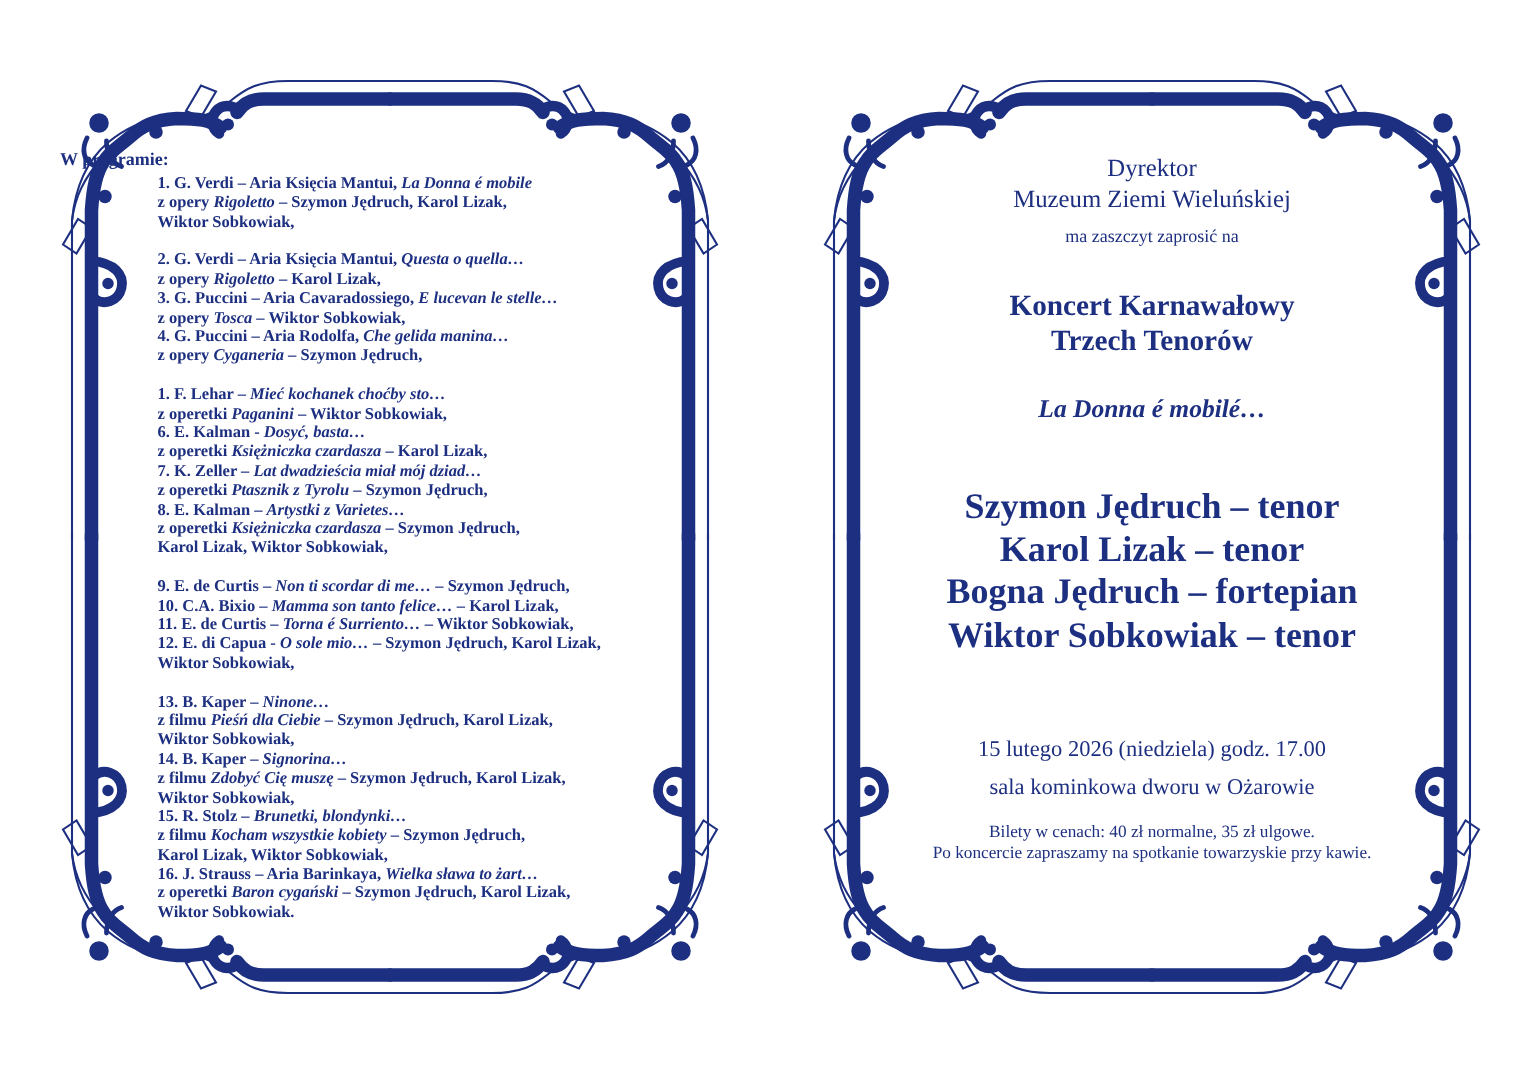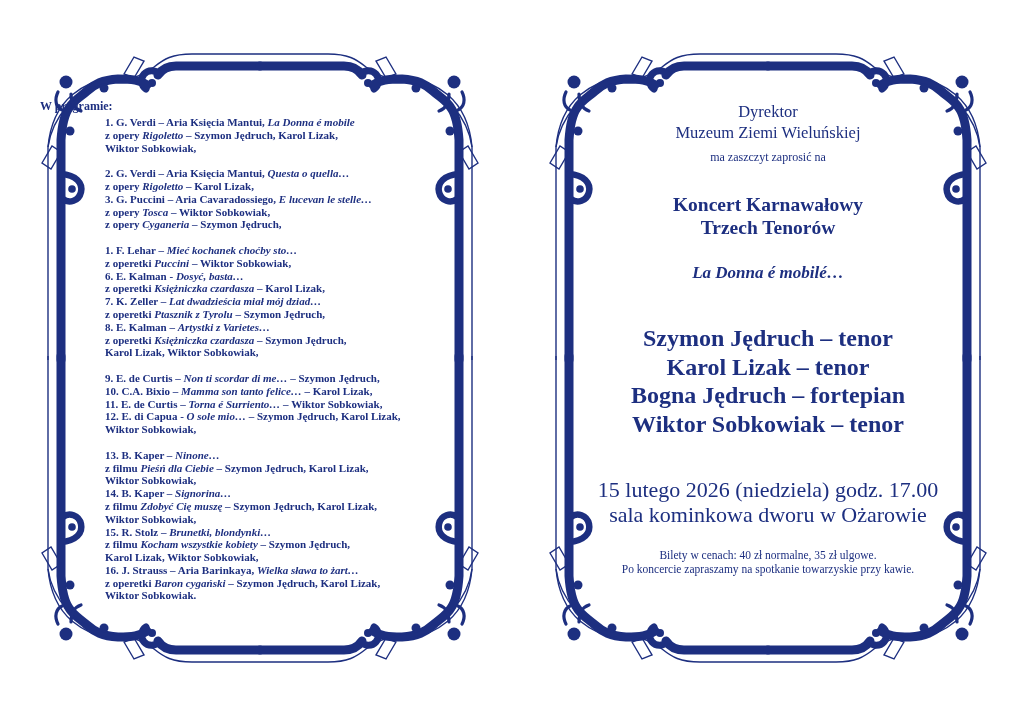--- a/index.html
+++ b/index.html
@@ -29,21 +29,21 @@
   .pline{height:12.8px;line-height:12.8px;white-space:nowrap;}
   .it{font-style:italic;}
 
   
   .ctr{position:absolute;left:0;right:0;text-align:center;white-space:nowrap;}
   .org{top:73px;font-size:16.5px;line-height:21px;text-align:center;}
   .invite{top:122px;font-size:12px;}
   .event-title{top:165px;font-size:19.5px;font-weight:bold;line-height:23px;}
   .motto{top:235px;font-size:17px;font-weight:bold;font-style:italic;}
   .performers{top:296px;font-size:24px;font-weight:bold;line-height:28.5px;}
-  .datevenue{top:449px;font-size:22px;line-height:25px;}
+  .datevenue{top:460px;font-size:15px;line-height:25px;}
   .tickets{top:520px;font-size:11.5px;line-height:14px;}
 </style>
 </head>
 <body>
 
 <svg width="0" height="0" style="position:absolute">
   <defs>
     <g id="fq">
 
       <path class="tk" d="M220 38 H136 C127 38 122 41 118 47"></path>
@@ -82,24 +82,25 @@
   <div class="prog-title">W programie:</div>
   <div class="prog">
       <div class="pline"><span>1. G. Verdi – Aria Księcia Mantui, </span><span class="it">La Donna é mobile</span></div>
       <div class="pline"><span>z opery </span><span class="it">Rigoletto</span><span> – Szymon Jędruch, Karol Lizak,</span></div>
       <div class="pline"><span>Wiktor Sobkowiak,</span></div>
       <div class="pline"></div>
       <div class="pline"><span>2. G. Verdi – Aria Księcia Mantui, </span><span class="it">Questa o quella…</span></div>
       <div class="pline"><span>z opery </span><span class="it">Rigoletto</span><span> – Karol Lizak,</span></div>
       <div class="pline"><span>3. G. Puccini – Aria Cavaradossiego, </span><span class="it">E lucevan le stelle…</span></div>
       <div class="pline"><span>z opery </span><span class="it">Tosca</span><span> – Wiktor Sobkowiak,</span></div>
+      <div class="pline"><span>4. G. Puccini – Aria Rodolfa, </span><span class="it">Che gelida manina…</span></div>
       <div class="pline"><span>z opery </span><span class="it">Cyganeria</span><span> – Szymon Jędruch,</span></div>
       <div class="pline"></div>
       <div class="pline"><span>1. F. Lehar – </span><span class="it">Mieć kochanek choćby sto…</span></div>
-      <div class="pline"><span>z operetki </span><span class="it">Puccini</span><span> – Wiktor Sobkowiak,</span></div>
+      <div class="pline"><span>z operetki </span><span class="it">Paganini</span><span> – Wiktor Sobkowiak,</span></div>
       <div class="pline"><span>6. E. Kalman - </span><span class="it">Dosyć, basta…</span></div>
       <div class="pline"><span>z operetki </span><span class="it">Księżniczka czardasza</span><span> – Karol Lizak,</span></div>
       <div class="pline"><span>7. K. Zeller – </span><span class="it">Lat dwadzieścia miał mój dziad…</span></div>
       <div class="pline"><span>z operetki </span><span class="it">Ptasznik z Tyrolu</span><span> – Szymon Jędruch,</span></div>
       <div class="pline"><span>8. E. Kalman – </span><span class="it">Artystki z Varietes…</span></div>
       <div class="pline"><span>z operetki </span><span class="it">Księżniczka czardasza</span><span> – Szymon Jędruch,</span></div>
       <div class="pline"><span>Karol Lizak, Wiktor Sobkowiak,</span></div>
       <div class="pline"></div>
       <div class="pline"><span>9. E. de Curtis – </span><span class="it">Non ti scordar di me…</span><span> – Szymon Jędruch,</span></div>
       <div class="pline"><span>10. C.A. Bixio – </span><span class="it">Mamma son tanto felice…</span><span> – Karol Lizak,</span></div>

